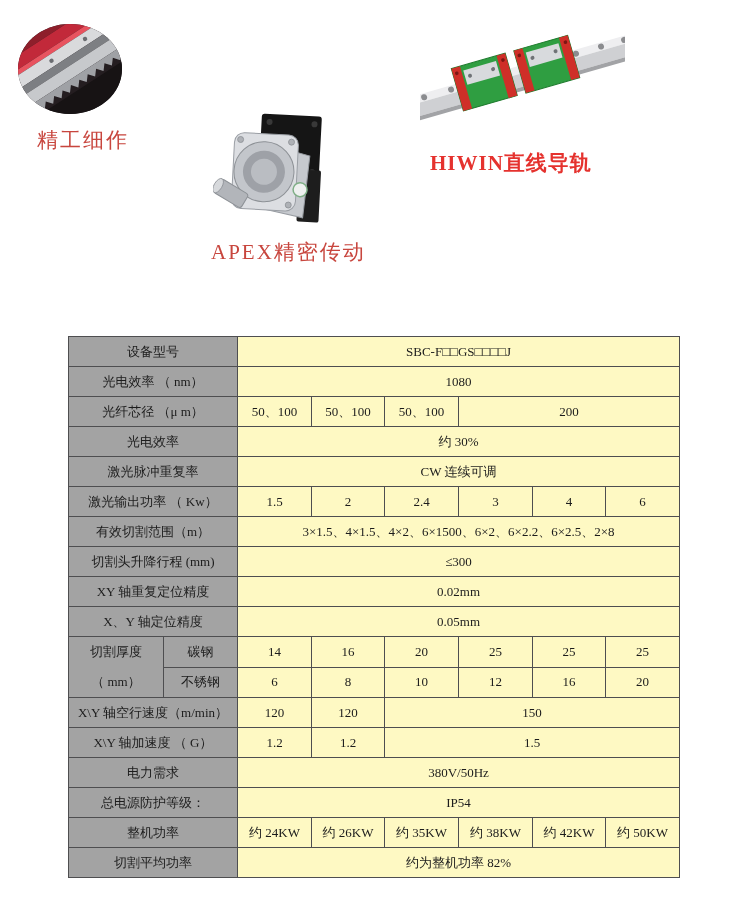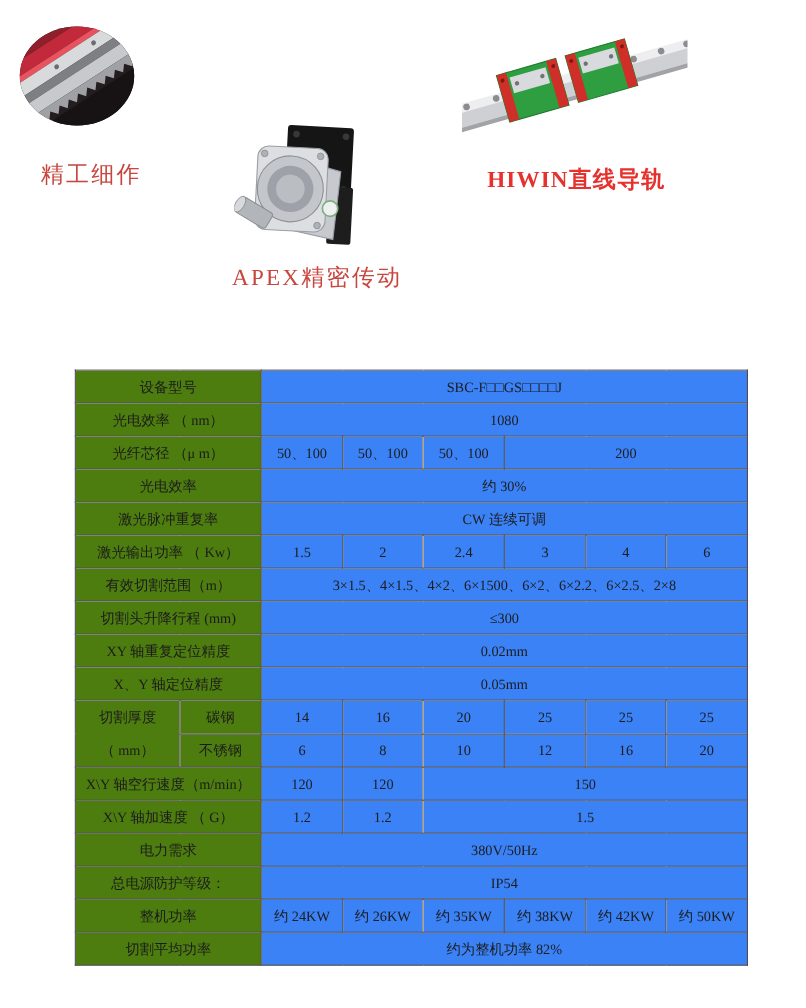--- a/index.html
+++ b/index.html
@@ -16,23 +16,23 @@
   .photo-oval   { left: 17px;  top: 23px;  width: 106px; height: 92px; }
   .photo-gear   { left: 213px; top: 108px; width: 112px; height: 126px; }
   .photo-rail   { left: 420px; top: 4px;   width: 205px; height: 144px; }
   .caption {
     position: absolute;
     font-size: 21px;
     letter-spacing: 2px;
     color: #c8463e;
     white-space: nowrap;
   }
-  .caption-craft { left: 37px;  top: 126px; margin-top: 18px; }
+  .caption-craft { left: 37px;  top: 126px; }
   .caption-apex  { left: 211px; top: 238px; text-align: center; }
-  .caption-hiwin { left: 430px; top: 149px; font-weight: bold; color: #e5322e; letter-spacing: 1px; margin-left: 13px; }
+  .caption-hiwin { left: 430px; top: 149px; font-weight: bold; color: #e5322e; letter-spacing: 1px; }
   .section-title {
     position: absolute;
     left: 22px; top: 272px;
     font-size: 30px;
     font-weight: 600;
     letter-spacing: 3px;
     color: #464d5e;
   }
   table.spec {
     position: absolute;
@@ -45,22 +45,22 @@
     border: 1px solid #4e4e50;
     height: 30px;
     text-align: center;
     vertical-align: middle;
     font-size: 13px;
     color: #1c1c1c;
     overflow: hidden;
     white-space: nowrap;
     padding: 0 1px;
   }
-  table.spec td.lbl { background: #4d7c0f; }
-  table.spec td.val { background: #3b82f6; text-align: center; }
+  table.spec td.lbl { background: #a3a3a3; }
+  table.spec td.val { background: #fef9c3; text-align: center; }
   table.spec td.lbl div { line-height: 30px; }
 </style>
 </head>
 <body>
 
 <div class="page">
 
   <div class="photo photo-oval">
     <svg width="106" height="92" viewBox="0 0 106 92">
       <defs>

